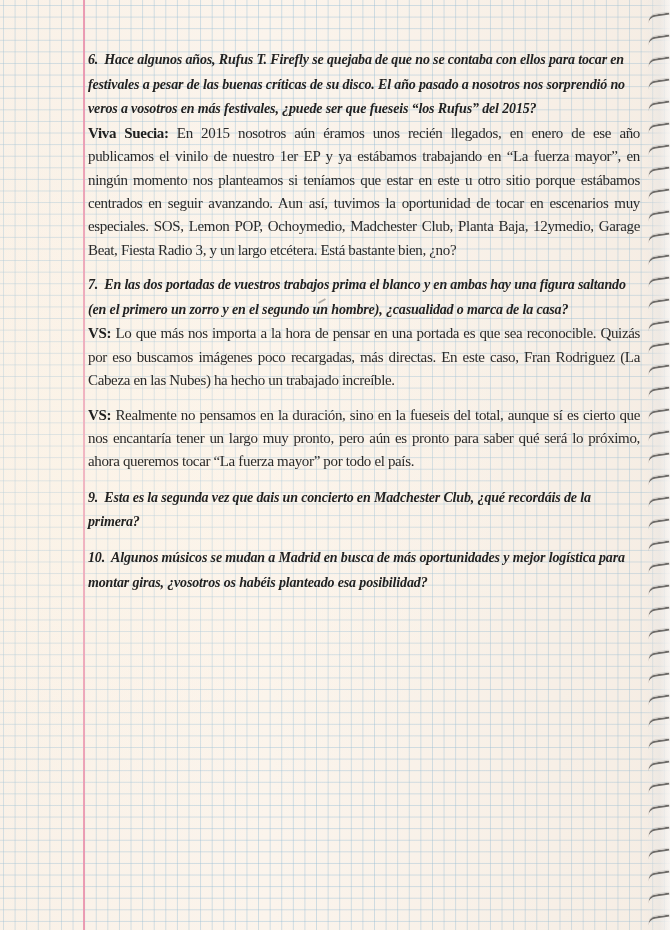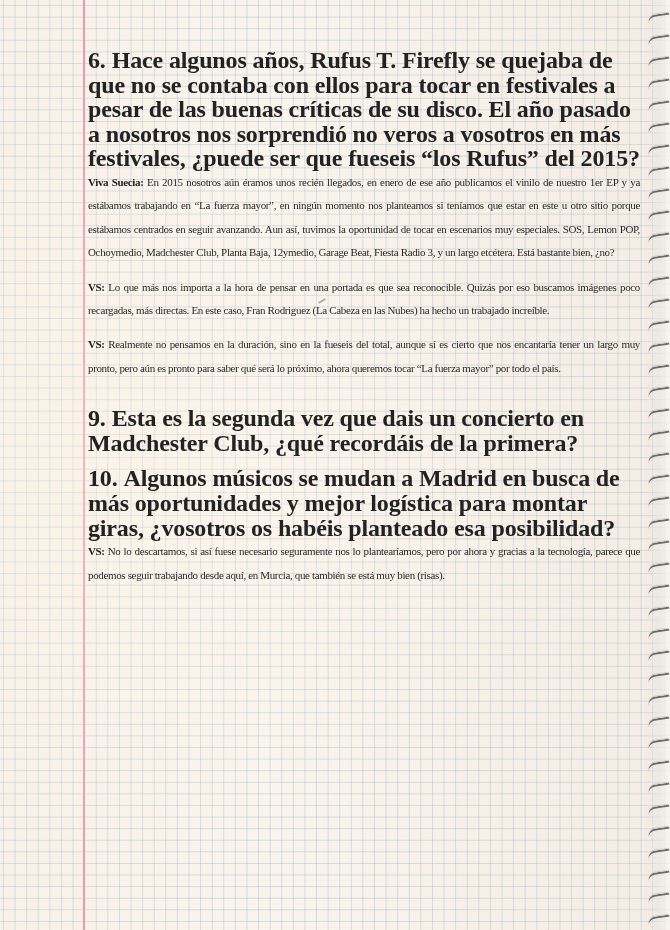--- a/index.html
+++ b/index.html
@@ -42,32 +42,33 @@
       transform: rotate(-8deg);
       box-shadow: 0 -1px 0 rgba(0,0,0,0.15);
     }
     .content {
       position: absolute; left: 88px; top: 48px; width: 552px;
       font-size: 17.2px; line-height: 23.3px;
       z-index: 2;
     }
     .qa { margin: 0 0 11px 0; }
     .question {
-      font-weight: bold; font-size: 24px; line-height: 24.6px;
+      font-weight: bold; font-size: 14px; line-height: 24.6px;
       letter-spacing: -0.15px; margin: 0;
       text-align: left;
+      font-style: italic;
     }
     .answer {
-      margin: 0; font-size: 11px; line-height: 23.4px;
+      margin: 0; font-size: 15px; line-height: 23.4px;
       letter-spacing: -0.35px; color: #2a2a2a;
       text-align: justify;
     }
     .speaker { font-weight: bold; color: #1e1e1e; }
     .qnum { margin-right: 6px; }
-    .qa-9 { margin-top: 26px; }
+    .qa-9 { margin-top: 12px; }
     .qa-10 { }
     .pen-mark {
       position: absolute; left: 318px; top: 300px; width: 8px; height: 2px;
       background: #666; transform: rotate(-30deg); opacity: 0.6;
     }
   </style>
 </head>
 <body>
 
 <div class="page">
@@ -120,30 +121,30 @@
   </div>
 
   <div class="content">
 
     <div class="qa qa-6">
       <p class="question"><span class="qnum">6.</span><span>Hace algunos años, Rufus T. Firefly se quejaba de que no se contaba con ellos para tocar en festivales a pesar de las buenas críticas de su disco. El año pasado a nosotros nos sorprendió no veros a vosotros en más festivales, ¿puede ser que fueseis “los Rufus” del 2015?</span></p>
       <p class="answer"><span class="speaker">Viva Suecia:</span> <span>En 2015 nosotros aún éramos unos recién llegados, en enero de ese año publicamos el vinilo de nuestro 1er EP y ya estábamos trabajando en “La fuerza mayor”, en ningún momento nos planteamos si teníamos que estar en este u otro sitio porque estábamos centrados en seguir avanzando. Aun así, tuvimos la oportunidad de tocar en escenarios muy especiales. SOS, Lemon POP, Ochoymedio, Madchester Club, Planta Baja, 12ymedio, Garage Beat, Fiesta Radio 3, y un largo etcétera. Está bastante bien, ¿no?</span></p>
     </div>
 
     <div class="qa qa-7">
+      <p class="question"><span class="qnum">7.</span><span>En las dos portadas de vuestros trabajos prima el blanco y en ambas hay una figura saltando (en el primero un zorro y en el segundo un hombre), ¿casualidad o marca de la casa?</span></p>
       <p class="answer"><span class="speaker">VS:</span> <span>Lo que más nos importa a la hora de pensar en una portada es que sea reconocible. Quizás por eso buscamos imágenes poco recargadas, más directas. En este caso, Fran Rodriguez (La Cabeza en las Nubes) ha hecho un trabajado increíble.</span></p>
     </div>
 
     <div class="qa qa-8">
       <p class="answer"><span class="speaker">VS:</span> <span>Realmente no pensamos en la duración, sino en la fueseis del total, aunque sí es cierto que nos encantaría tener un largo muy pronto, pero aún es pronto para saber qué será lo próximo, ahora queremos tocar “La fuerza mayor” por todo el país.</span></p>
     </div>
 
     <div class="qa qa-9">
       <p class="question"><span class="qnum">9.</span><span>Esta es la segunda vez que dais un concierto en Madchester Club, ¿qué recordáis de la primera?</span></p>
     </div>
 
     <div class="qa qa-10">
       <p class="question"><span class="qnum">10.</span><span>Algunos músicos se mudan a Madrid en busca de más oportunidades y mejor logística para montar giras, ¿vosotros os habéis planteado esa posibilidad?</span></p>
-      <p class="answer"><span class="speaker">VS:</span> <span>No lo descartamos, si así fuese necesario seguramente nos lo plantearíamos, pero por ahora y gracias a la tecnología, parece que podemos seguir trabajando desde aquí, en Murcia, que también se está muy bien (risas).</span></p>
     </div>
 
   </div>
 </div>
 
 </body></html>

